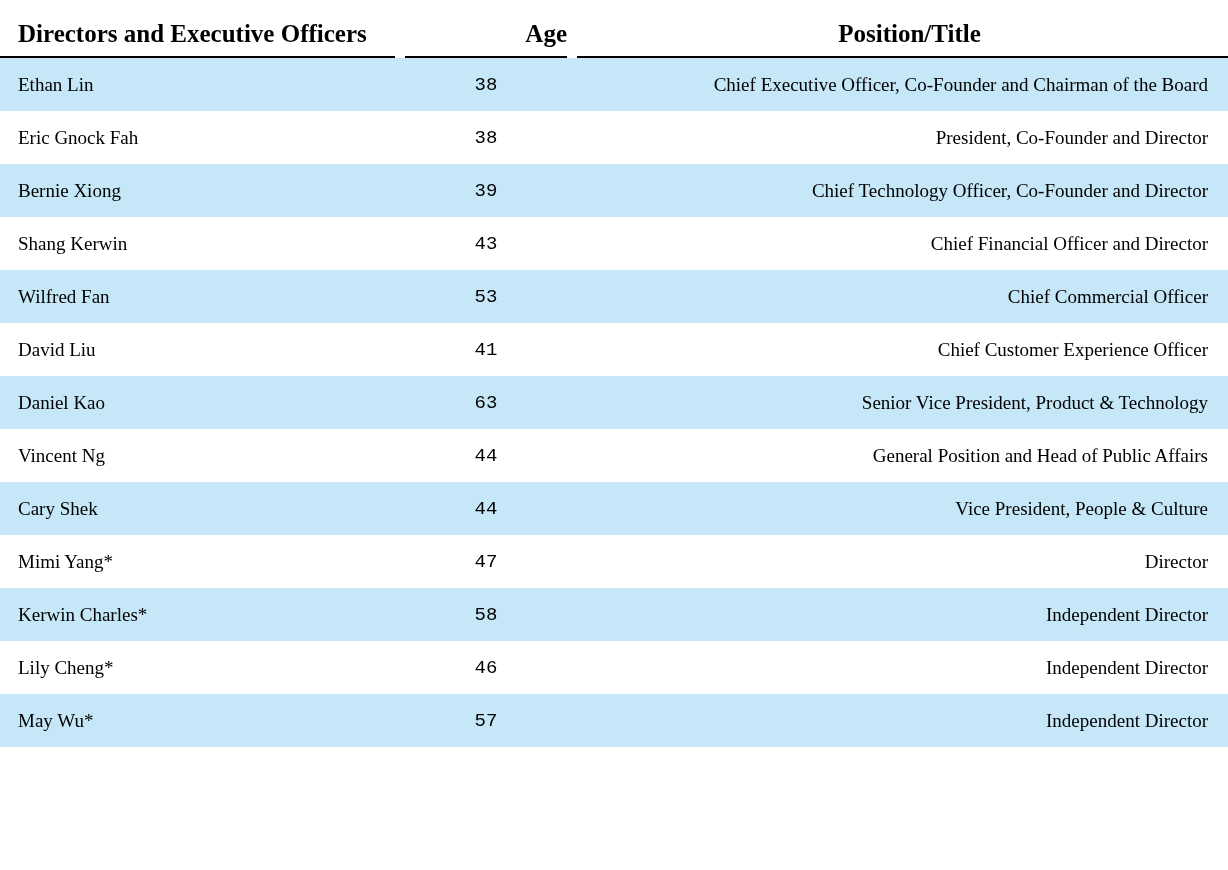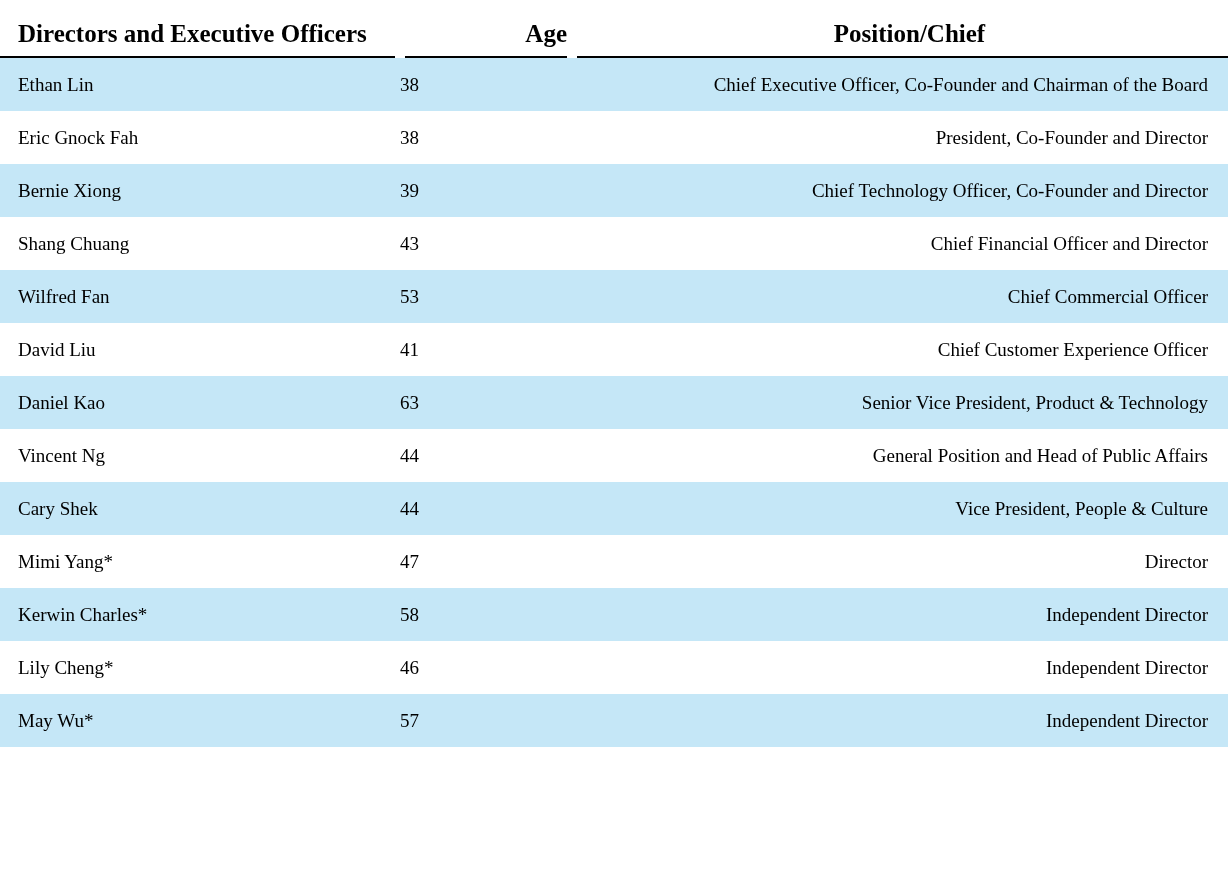--- a/index.html
+++ b/index.html
@@ -64,20 +64,22 @@
     vertical-align: top;
     padding: 5px 0 4px 0;
   }
   tbody td.t-name {
     text-align: left;
     padding-left: 18px;
     padding-right: 12px;
     white-space: nowrap;
   }
   tbody td.t-age {
+    text-align: center;
+    font-family: Liberation Mono, monospace;
   }
   tbody td.t-pos {
     text-align: right;
     padding-left: 88px;
     padding-right: 20px;
     text-indent: -80px;
   }
 </style>
 </head>
 <body>
@@ -86,41 +88,41 @@
   <table class="officers">
     <colgroup>
       <col class="c-name">
       <col class="c-age">
       <col class="c-pos">
     </colgroup>
     <thead>
       <tr>
         <th class="h-name">Directors and Executive Officers</th>
         <th class="h-age">Age</th>
-        <th class="h-pos">Position/Chief</th>
+        <th class="h-pos">Position/Title</th>
       </tr>
     </thead>
     <tbody>
       <tr class="shaded">
         <td class="t-name">Ethan Lin</td>
         <td class="t-age">38</td>
         <td class="t-pos">Chief Executive Officer, Co-Founder and Chairman of the Board</td>
       </tr>
       <tr>
         <td class="t-name">Eric Gnock Fah</td>
         <td class="t-age">38</td>
         <td class="t-pos">President, Co-Founder and Director</td>
       </tr>
       <tr class="shaded">
         <td class="t-name">Bernie Xiong</td>
         <td class="t-age">39</td>
         <td class="t-pos">Chief Technology Officer, Co-Founder and Director</td>
       </tr>
       <tr>
-        <td class="t-name">Shang Chuang</td>
+        <td class="t-name">Shang Kerwin</td>
         <td class="t-age">43</td>
         <td class="t-pos">Chief Financial Officer and Director</td>
       </tr>
       <tr class="shaded">
         <td class="t-name">Wilfred Fan</td>
         <td class="t-age">53</td>
         <td class="t-pos">Chief Commercial Officer</td>
       </tr>
       <tr>
         <td class="t-name">David Liu</td>

